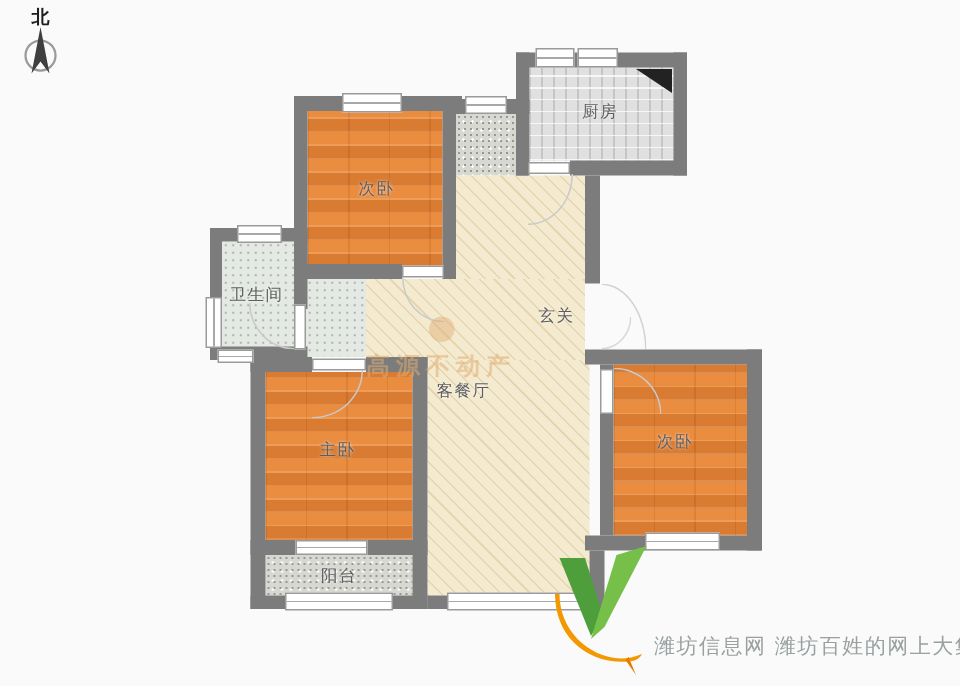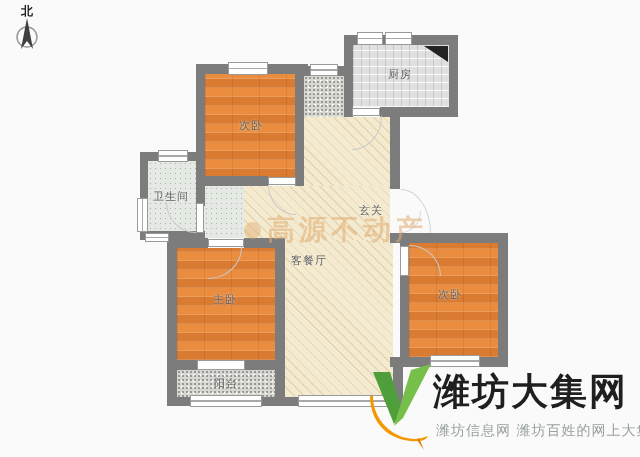--- a/index.html
+++ b/index.html
@@ -53,21 +53,21 @@
     position:absolute;transform:translateX(-50%);
     font-size:11px;color:#5e5e5e;letter-spacing:1px;white-space:nowrap;
     text-shadow:0 0 2px rgba(255,255,255,0.8);
   }
 
   .compass{position:absolute;left:12px;top:5px;width:30px;text-align:center;}
   .compass-label{font-size:12px;font-weight:bold;color:#1e1e1e;line-height:12px;display:block;}
 
   .watermark{
     position:absolute;left:244px;top:211px;display:flex;align-items:center;gap:6px;
-    color:rgba(224,172,112,0.55);font-size:28px;font-weight:bold;letter-spacing:4px;white-space:nowrap;
+    color:rgba(224,172,112,0.55);font-size:16px;font-weight:bold;letter-spacing:4px;white-space:nowrap;flex-direction:column;
   }
   .wm-dot{width:17px;height:17px;border-radius:50%;background:rgba(224,172,112,0.45);}
 
   .brand-name{
     position:absolute;left:433px;top:372px;font-size:37px;font-weight:900;color:#1f1f1f;
     letter-spacing:2px;white-space:nowrap;line-height:1.1;
   }
   .brand-tagline{
     position:absolute;left:436px;top:422px;font-size:14px;color:#98a0a0;letter-spacing:1px;white-space:nowrap;
   }
@@ -175,16 +175,15 @@
     <span class="wm-dot"></span>
     <span>高源不动产</span>
   </div>
 
   <svg class="abs" style="left:363px;top:364px" width="74" height="88" viewBox="0 0 74 88">
     <path d="M7,32 C7,60 28,79 56,77 C61,77 64,74 65,72 C60,74 55,75 51,75 C28,74 10,55 10,32 Z" fill="#f39800"></path>
     <path d="M54,76 L61,86 L56,74 Z" fill="#e77b00"></path>
     <polygon points="10,8 27,8 39,46 31,60" fill="#4f9e3c"></polygon>
     <polygon points="48,6 68,0 40,54 31,62" fill="#76c04a"></polygon>
   </svg>
-  <div class="brand-name">潍坊大集网</div>
   <div class="brand-tagline">潍坊信息网 潍坊百姓的网上大集</div>
 
 </div>
 
 </body></html>

